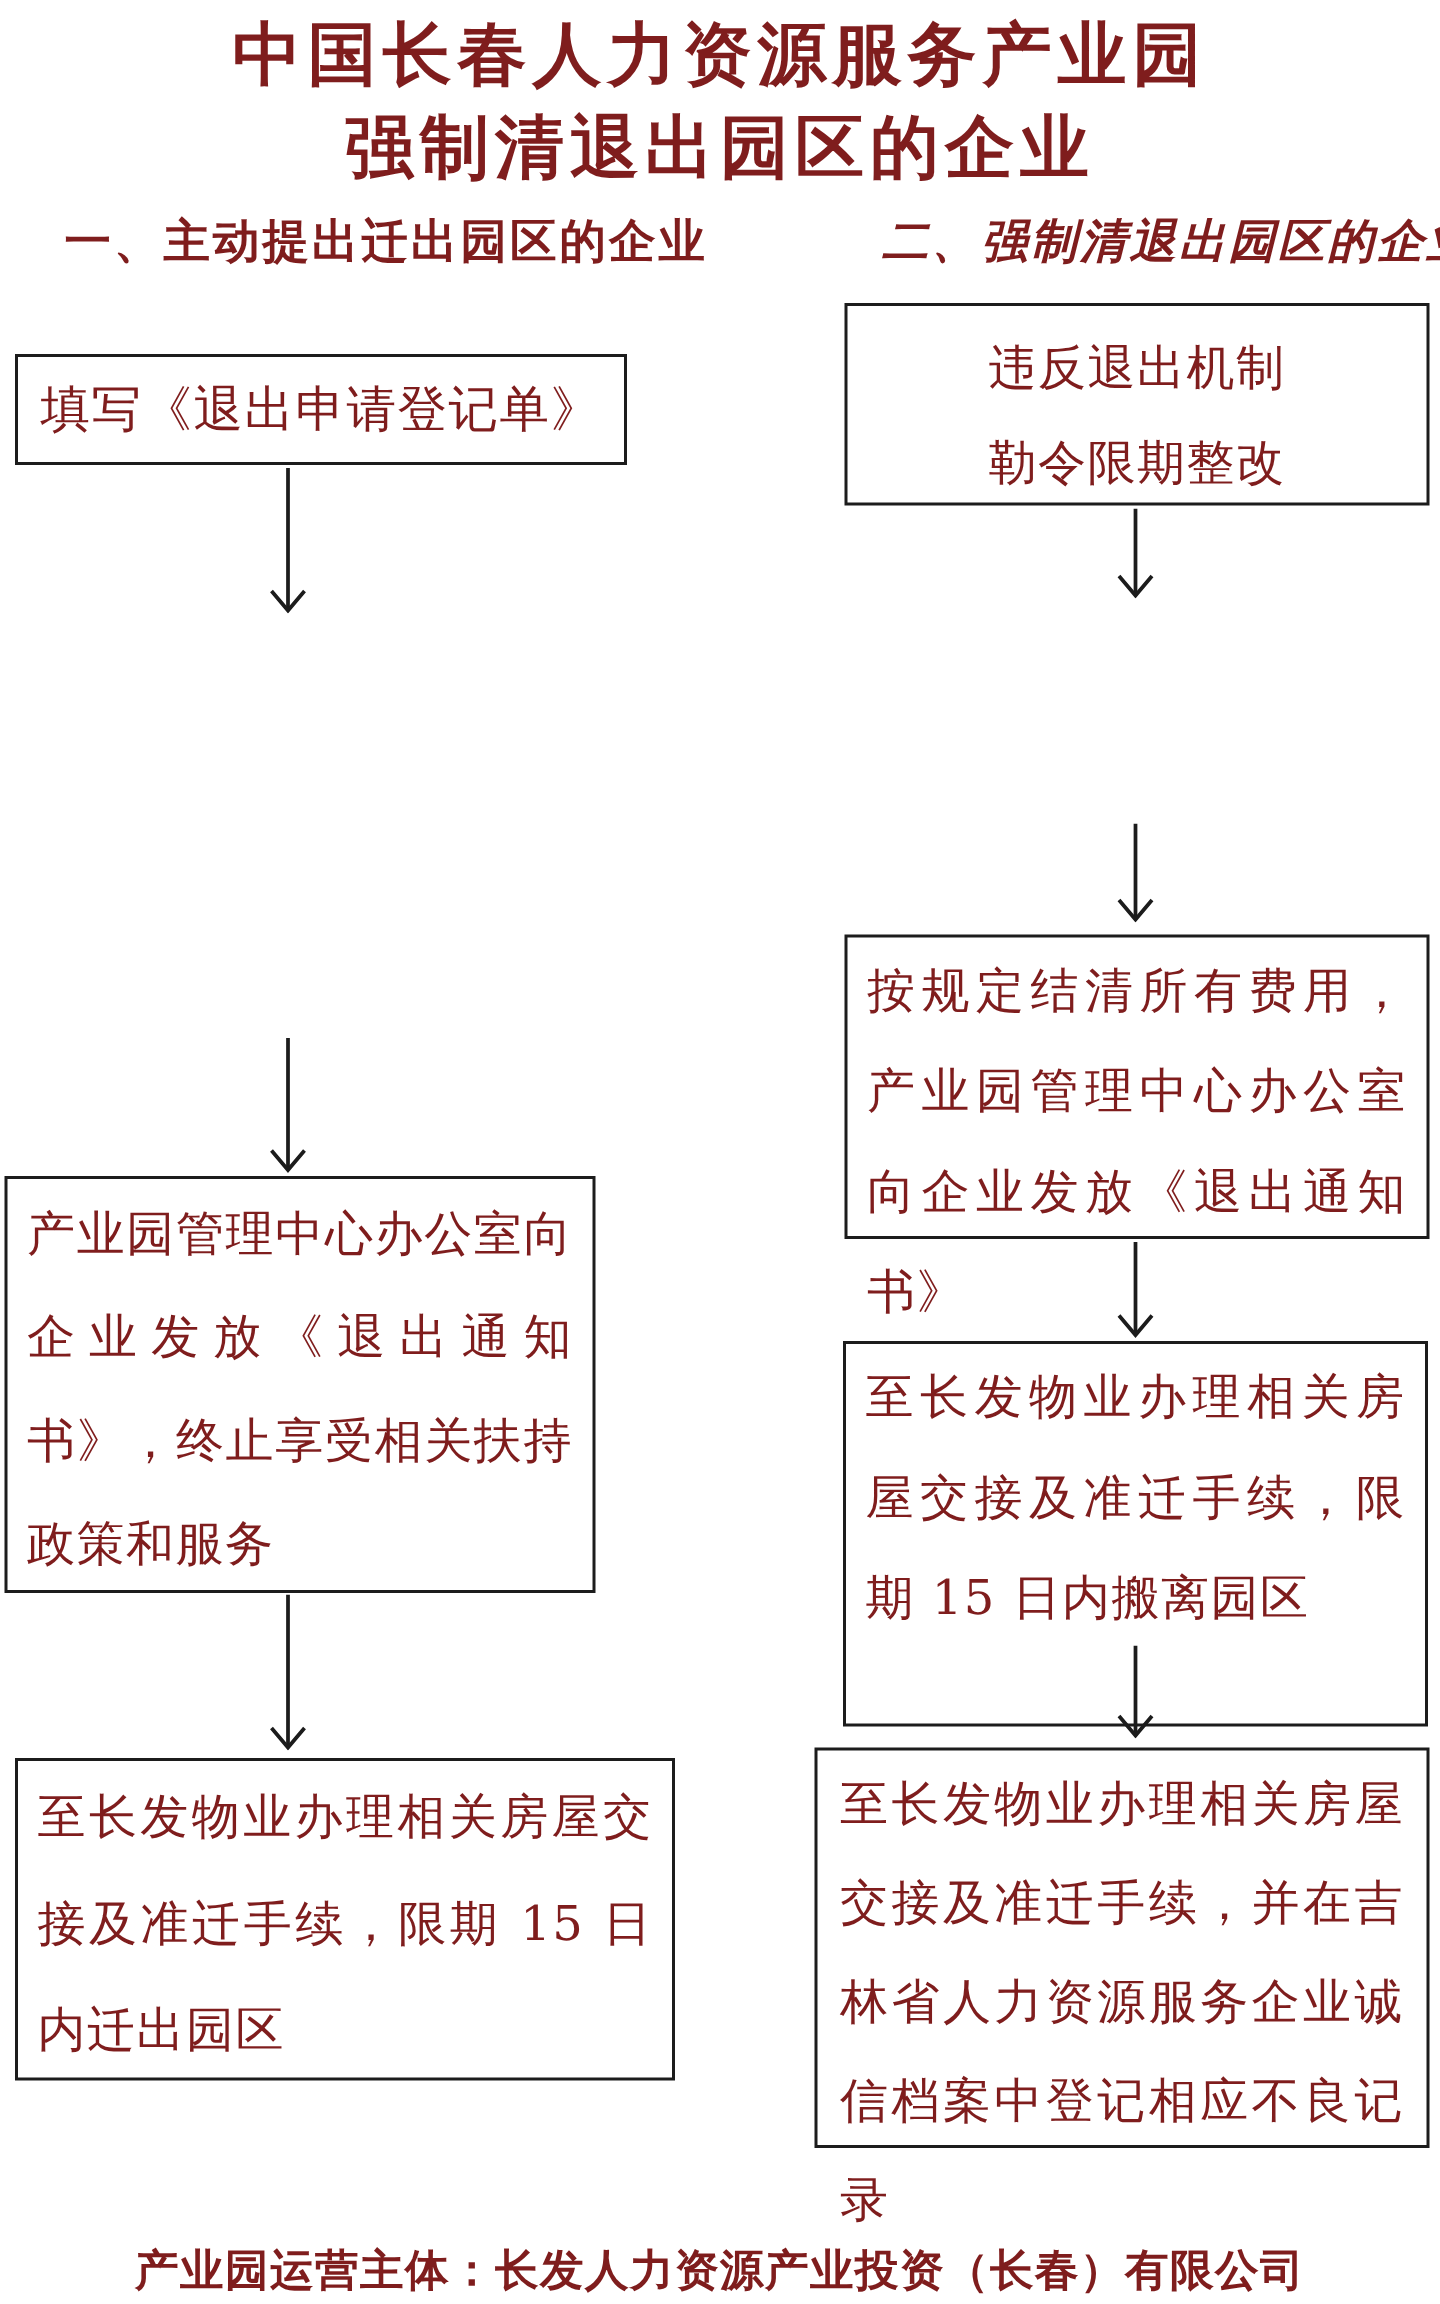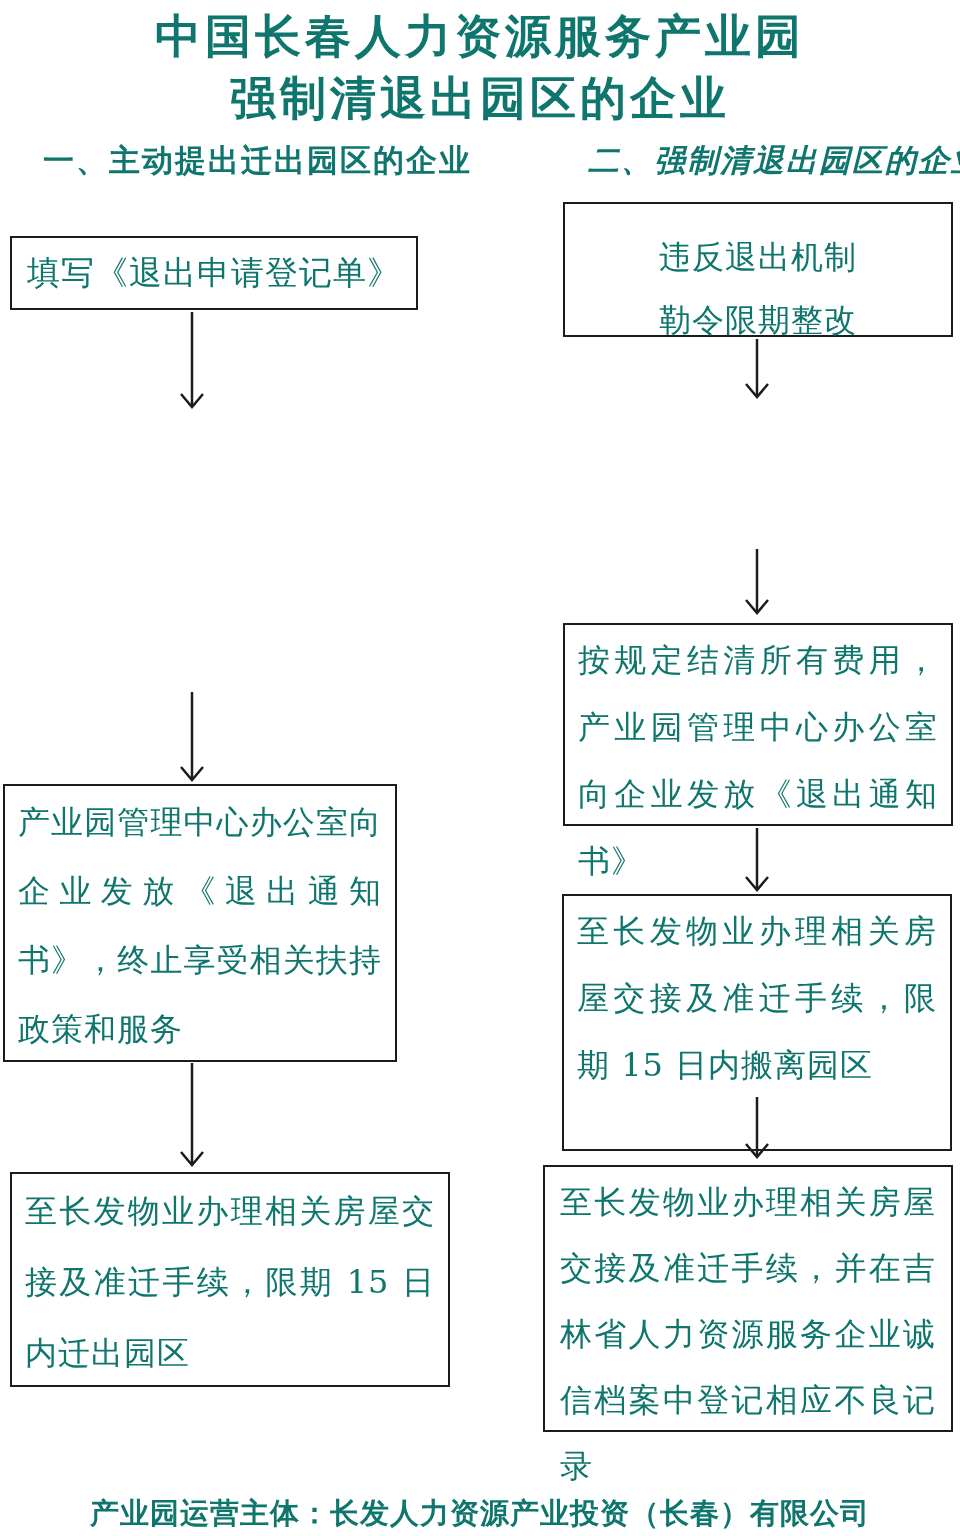--- a/index.html
+++ b/index.html
@@ -1,18 +1,18 @@
 <!DOCTYPE html>
 <html><head>
 <meta charset="utf-8">
 <style>
   html,body { margin:0; padding:0; background:#ffffff; }
   .page {
     position:relative; width:960px; height:1536px; background:#ffffff;
-    color:#0f766e; overflow:hidden;
+    color:#7f1d1d; overflow:hidden;
     font-family:"DejaVu Serif", serif;
   }
   .title {
     position:absolute; left:0; width:100%; text-align:center;
     font-family:"DejaVu Sans", sans-serif; font-weight:bold;
     font-size:46px; letter-spacing:4px; white-space:nowrap;
   }
   .title.l1 { top:6px; }
   .title.l2 { top:68px; }
   .heading {
@@ -27,21 +27,21 @@
     border:2px solid #1c1c1c; background:#ffffff;
     font-size:32px; letter-spacing:1px;
     text-align:justify; text-justify:inter-character;
   }
   .box.center1 { display:flex; align-items:center; justify-content:center; text-align:center; }
   .box.pre { white-space:pre-line; text-align:center; }
   .bl1 { left:10px;  top:236px;  width:408px; height:74px;  font-size:33px; }
   .bl2 { left:2px;   top:415px;  width:394px; height:276px; padding:2px 13px 0; line-height:69px; }
   .bl3 { left:3px;   top:784px;  width:394px; height:278px; padding:2px 13px 0; line-height:69px; }
   .bl4 { left:10px;  top:1172px; width:440px; height:215px; padding:2px 13px 0; line-height:71px; }
-  .br1 { left:563px; top:202px;  width:390px; height:135px; padding-top:22px; line-height:63px; }
+  .br1 { left:563px; top:202px;  width:390px; height:135px; padding-top:10px; line-height:63px; }
   .br2 { left:563px; top:405px;  width:390px; height:143px; padding:1px 13px 0; line-height:71px; }
   .br3 { left:563px; top:623px;  width:390px; height:203px; padding:2px 13px 0; line-height:67px; }
   .br4 { left:562px; top:894px;  width:390px; height:257px; padding:2px 13px 0; line-height:67px; }
   .br5 { left:543px; top:1165px; width:410px; height:267px; padding:2px 15px 0; line-height:66px; }
   .arrow { position:absolute; display:block; }
   .arrow line, .arrow polyline {
     stroke:#1c1c1c; stroke-width:2.5; fill:none; stroke-linecap:butt; stroke-linejoin:miter;
   }
   .footer {
     position:absolute; top:1494px; left:0; width:100%; text-align:center;

